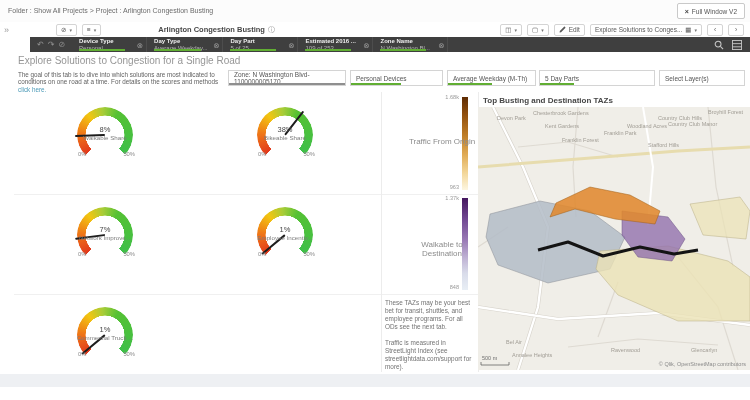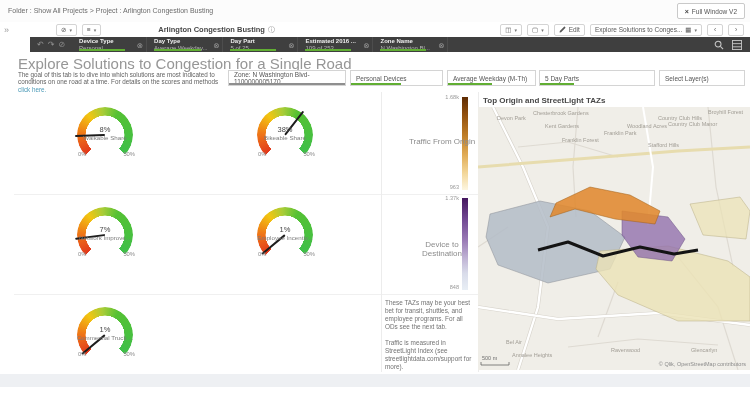--- a/index.html
+++ b/index.html
@@ -28,21 +28,21 @@
   .selnav span{line-height:1;}
   .chip{position:relative;display:flex;flex-direction:column;justify-content:center;
         padding:1px 15px 2px 7px;border-right:1px solid #4d4d4d;min-width:52px;}
   .cname{font-size:6px;font-weight:bold;color:#efefef;line-height:7px;white-space:nowrap;}
   .cval{font-size:6px;color:#b5b5b5;line-height:6px;white-space:nowrap;}
   .cbar{position:absolute;left:7px;bottom:1px;width:62%;height:2px;background:#61ae33;}
   .cx{position:absolute;right:3px;top:50%;transform:translateY(-50%);color:#9c9c9c;font-size:7.5px;}
   .selright{margin-left:auto;display:flex;align-items:center;gap:8px;padding-right:8px;}
   
   .collapse{position:absolute;left:4px;top:25px;color:#9a9a9a;font-size:9px;}
-  .sheet-title{position:absolute;left:18px;top:55px;font-size:15px;color:#969696;}
+  .sheet-title{position:absolute;left:18px;top:55px;font-size:10px;color:#969696;}
   .sheet-desc{position:absolute;left:18px;top:71px;width:208px;font-size:6.3px;line-height:7.4px;color:#5f5f5f;}
   .sheet-desc a{color:#4d9bb8;text-decoration:none;}
   
   .fbox{position:absolute;top:70px;height:16px;background:#fff;border:1px solid #d4d4d4;box-sizing:border-box;
         font-size:6.5px;color:#555;display:flex;align-items:center;padding:0 5px;overflow:hidden;}
   .fbar{position:absolute;left:0;bottom:0;height:2px;background:#61ae33;}
   
   .hline{position:absolute;height:1px;background:#f0f0f0;}
   .vline{position:absolute;width:1px;background:#ececec;}
   
@@ -266,30 +266,30 @@
   </div>
 
   <div class="legend">
     <span class="leg-num" style="top:94px">1.68k</span>
     <div class="leg-bar origin" style="top:97px;height:93px"></div>
     <span class="leg-title" style="top:137px">Traffic From Origin</span>
     <span class="leg-num" style="top:184px">963</span>
 
     <span class="leg-num" style="top:195px">1.37k</span>
     <div class="leg-bar dest" style="top:198px;height:92px"></div>
-    <span class="leg-title" style="top:240px">Device to Destination</span>
+    <span class="leg-title" style="top:240px">Walkable to Destination</span>
     <span class="leg-num" style="top:284px">848</span>
   </div>
 
   <div class="notes">
     <p>These TAZs may be your best bet for transit, shuttles, and employee programs. For all ODs see the next tab.</p>
     <p>Traffic is measured in StreetLight Index (see streetlightdata.com/support for more).</p>
   </div>
 
-  <div class="map-title">Top Origin and StreetLight TAZs</div>
+  <div class="map-title">Top Busting and Destination TAZs</div>
   <div class="map-wrap">
     <svg id="map-svg" width="272" height="263" viewBox="0 0 272 263">
       <rect x="0" y="0" width="272" height="263" fill="#f0eee8"></rect>
 
       <g stroke="#dedad2" stroke-width="1.2" fill="none">
         <path d="M100 0 L95 60 L98 110"></path>
         <path d="M230 0 L238 80 L255 160"></path>
         <path d="M30 120 L0 140"></path>
         <path d="M200 150 L240 200 L260 263"></path>
         <path d="M90 240 L160 232 L240 238"></path>

